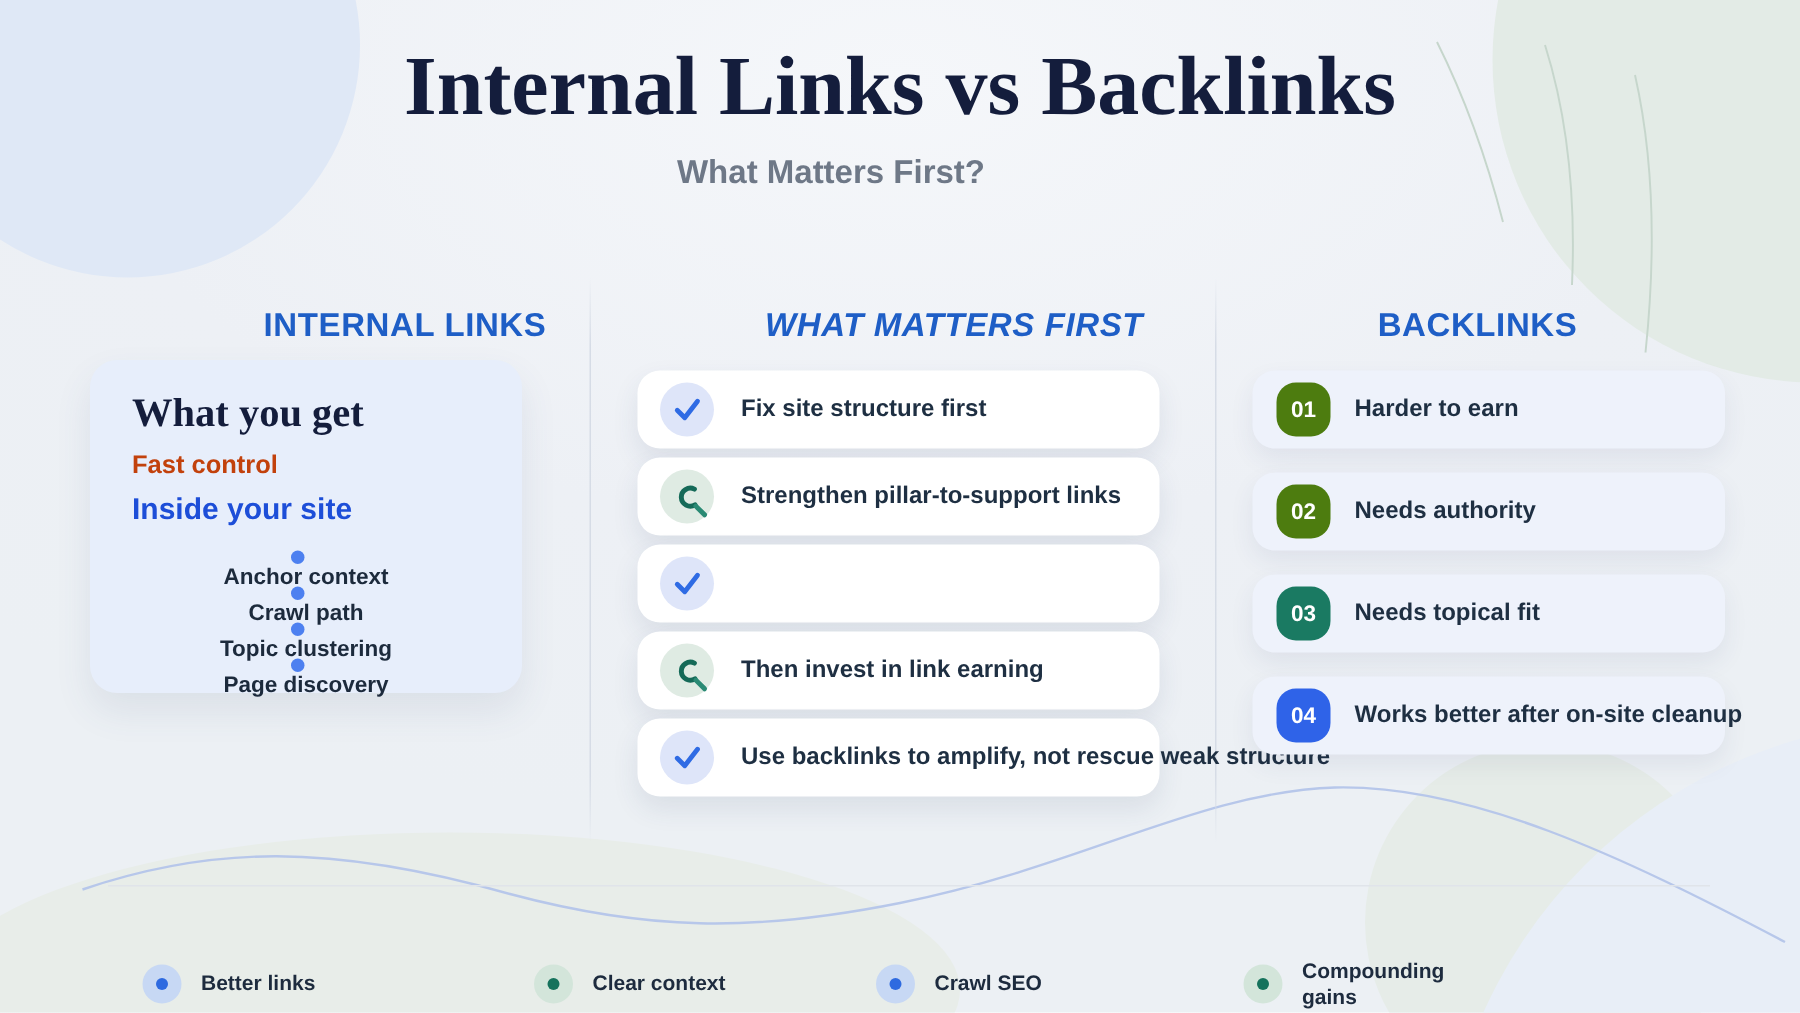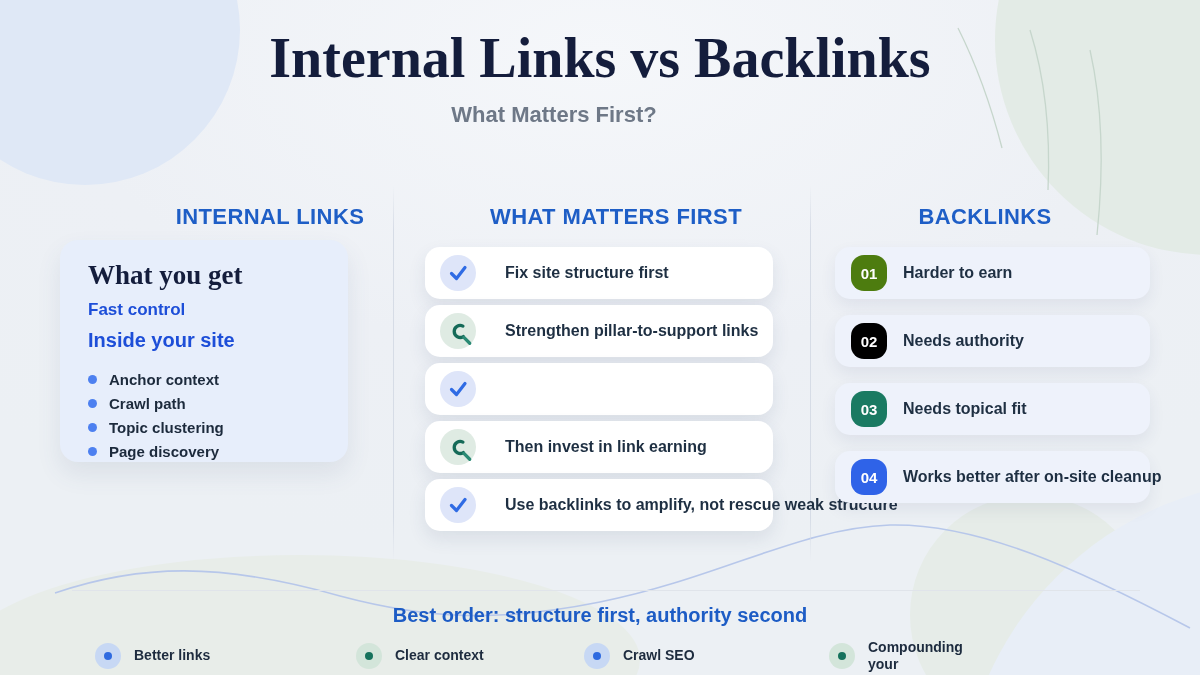--- a/index.html
+++ b/index.html
@@ -21,57 +21,57 @@
     position:absolute; top:102px; left:0; width:1108px; text-align:center; z-index:2;
     font-weight:700; font-size:22px; color:#6e7887;
   }
 
   
   .col-header {
     position:absolute; top:204px; transform:translateX(-50%); z-index:2;
     font-weight:700; font-size:22px; letter-spacing:0.4px; color:#1e5ec6; white-space:nowrap;
   }
   .hdr-internal { left:270px; }
-  .hdr-matters  { left:616px; }
+  .hdr-matters  { left:636px;font-style:italic; }
   .hdr-backlinks{ left:985px; }
 
   
   .vdiv {
     position:absolute; top:185px; width:1px; height:377px; z-index:1;
     background:linear-gradient(180deg, rgba(210,216,226,0) 0%, #d6dce6 12%, #d6dce6 88%, rgba(210,216,226,0) 100%);
   }
   .vdiv-left { left:393px; } .vdiv-right { left:810px; }
 
   
   .left-card {
     position:absolute; left:60px; top:240px; width:288px; height:222px; z-index:2;
     background:#e7eefb; border-radius:18px; padding:20px 28px 16px 28px;
     box-shadow:0 12px 24px rgba(70,90,130,0.10);
   }
   .left-card .card-title {
     font-family:"Liberation Serif", serif; font-weight:700; font-size:27px; color:#141d3c;
   }
-  .left-card .card-highlight { margin-top:9px; font-weight:700; font-size:17px; color:#1d4ed8; }
+  .left-card .card-highlight { margin-top:9px; font-weight:700; font-size:17px; color:#c2410c; }
   .left-card .card-sub { margin-top:9px; font-weight:700; font-size:20px; color:#1d4ed8; }
   .bullet-list { margin-top:15px; list-style:none; }
-  .bullet-row { display:flex; align-items:center; height:24px; }
+  .bullet-row { display:flex; align-items:center; height:24px;flex-direction:column; }
   .bullet-dot { width:9px; height:9px; border-radius:50%; margin-right:12px; flex:none; }
   .bullet-label { font-weight:700; font-size:15px; color:#1c2a3c; white-space:nowrap; }
 
   
   .m-card {
     position:absolute; left:425px; width:348px; height:52px; z-index:2;
     background:#ffffff; border-radius:15px; display:flex; align-items:center;
     padding-left:15px; box-shadow:0 8px 18px rgba(50,70,110,0.10);
   }
   .icon-circle {
     width:36px; height:36px; border-radius:50%; flex:none;
     display:flex; align-items:center; justify-content:center;
   }
-  .m-label { margin-left:29px; font-weight:700; font-size:16px; color:#1e2f42; white-space:nowrap; }
+  .m-label { margin-left:18px; font-weight:700; font-size:16px; color:#1e2f42; white-space:nowrap; }
 
   
   .r-card {
     position:absolute; left:835px; width:315px; height:52px; z-index:2;
     background:#eef2fb; border-radius:15px; display:flex; align-items:center;
     padding-left:16px; box-shadow:0 7px 16px rgba(50,70,110,0.08);
   }
   .num-badge {
     width:36px; height:36px; border-radius:13px; flex:none;
     display:flex; align-items:center; justify-content:center;
@@ -183,33 +183,32 @@
         </svg>
     </span>
     <span class="m-label">Use backlinks to amplify, not rescue weak structure</span>
   </div>
 
   <div class="r-card" style="top:247px">
     <span class="num-badge" style="background: #4d7c0f;">01</span>
     <span class="r-label">Harder to earn</span>
   </div>
   <div class="r-card" style="top:315px">
-    <span class="num-badge" style="background: #000000;">02</span>
+    <span class="num-badge" style="background: #4d7c0f;">02</span>
     <span class="r-label">Needs authority</span>
   </div>
   <div class="r-card" style="top:383px">
     <span class="num-badge" style="background: rgb(26, 122, 98);">03</span>
     <span class="r-label">Needs topical fit</span>
   </div>
   <div class="r-card" style="top:451px">
     <span class="num-badge" style="background: rgb(47, 99, 232);">04</span>
     <span class="r-label">Works better after on-site cleanup</span>
   </div>
 
-  <div class="footer-title">Best order: structure first, authority second</div>
 
   <div class="f-item f-1">
     <span class="f-icon" style="background: rgb(199, 216, 244);">
       <span class="f-dot" style="background: rgb(46, 106, 224);"></span>
     </span>
     <span class="f-label">Better links</span>
   </div>
   <div class="f-item f-2">
     <span class="f-icon" style="background: rgb(211, 229, 218);">
       <span class="f-dot" style="background: rgb(21, 114, 92);"></span>
@@ -219,16 +218,16 @@
   <div class="f-item f-3">
     <span class="f-icon" style="background: rgb(199, 216, 244);">
       <span class="f-dot" style="background: rgb(46, 106, 224);"></span>
     </span>
     <span class="f-label">Crawl SEO</span>
   </div>
   <div class="f-item f-4">
     <span class="f-icon" style="background: rgb(211, 229, 218);">
       <span class="f-dot" style="background: rgb(21, 114, 92);"></span>
     </span>
-    <span class="f-label">Compounding your</span>
+    <span class="f-label">Compounding gains</span>
   </div>
 
 </div>
 
 </body></html>

